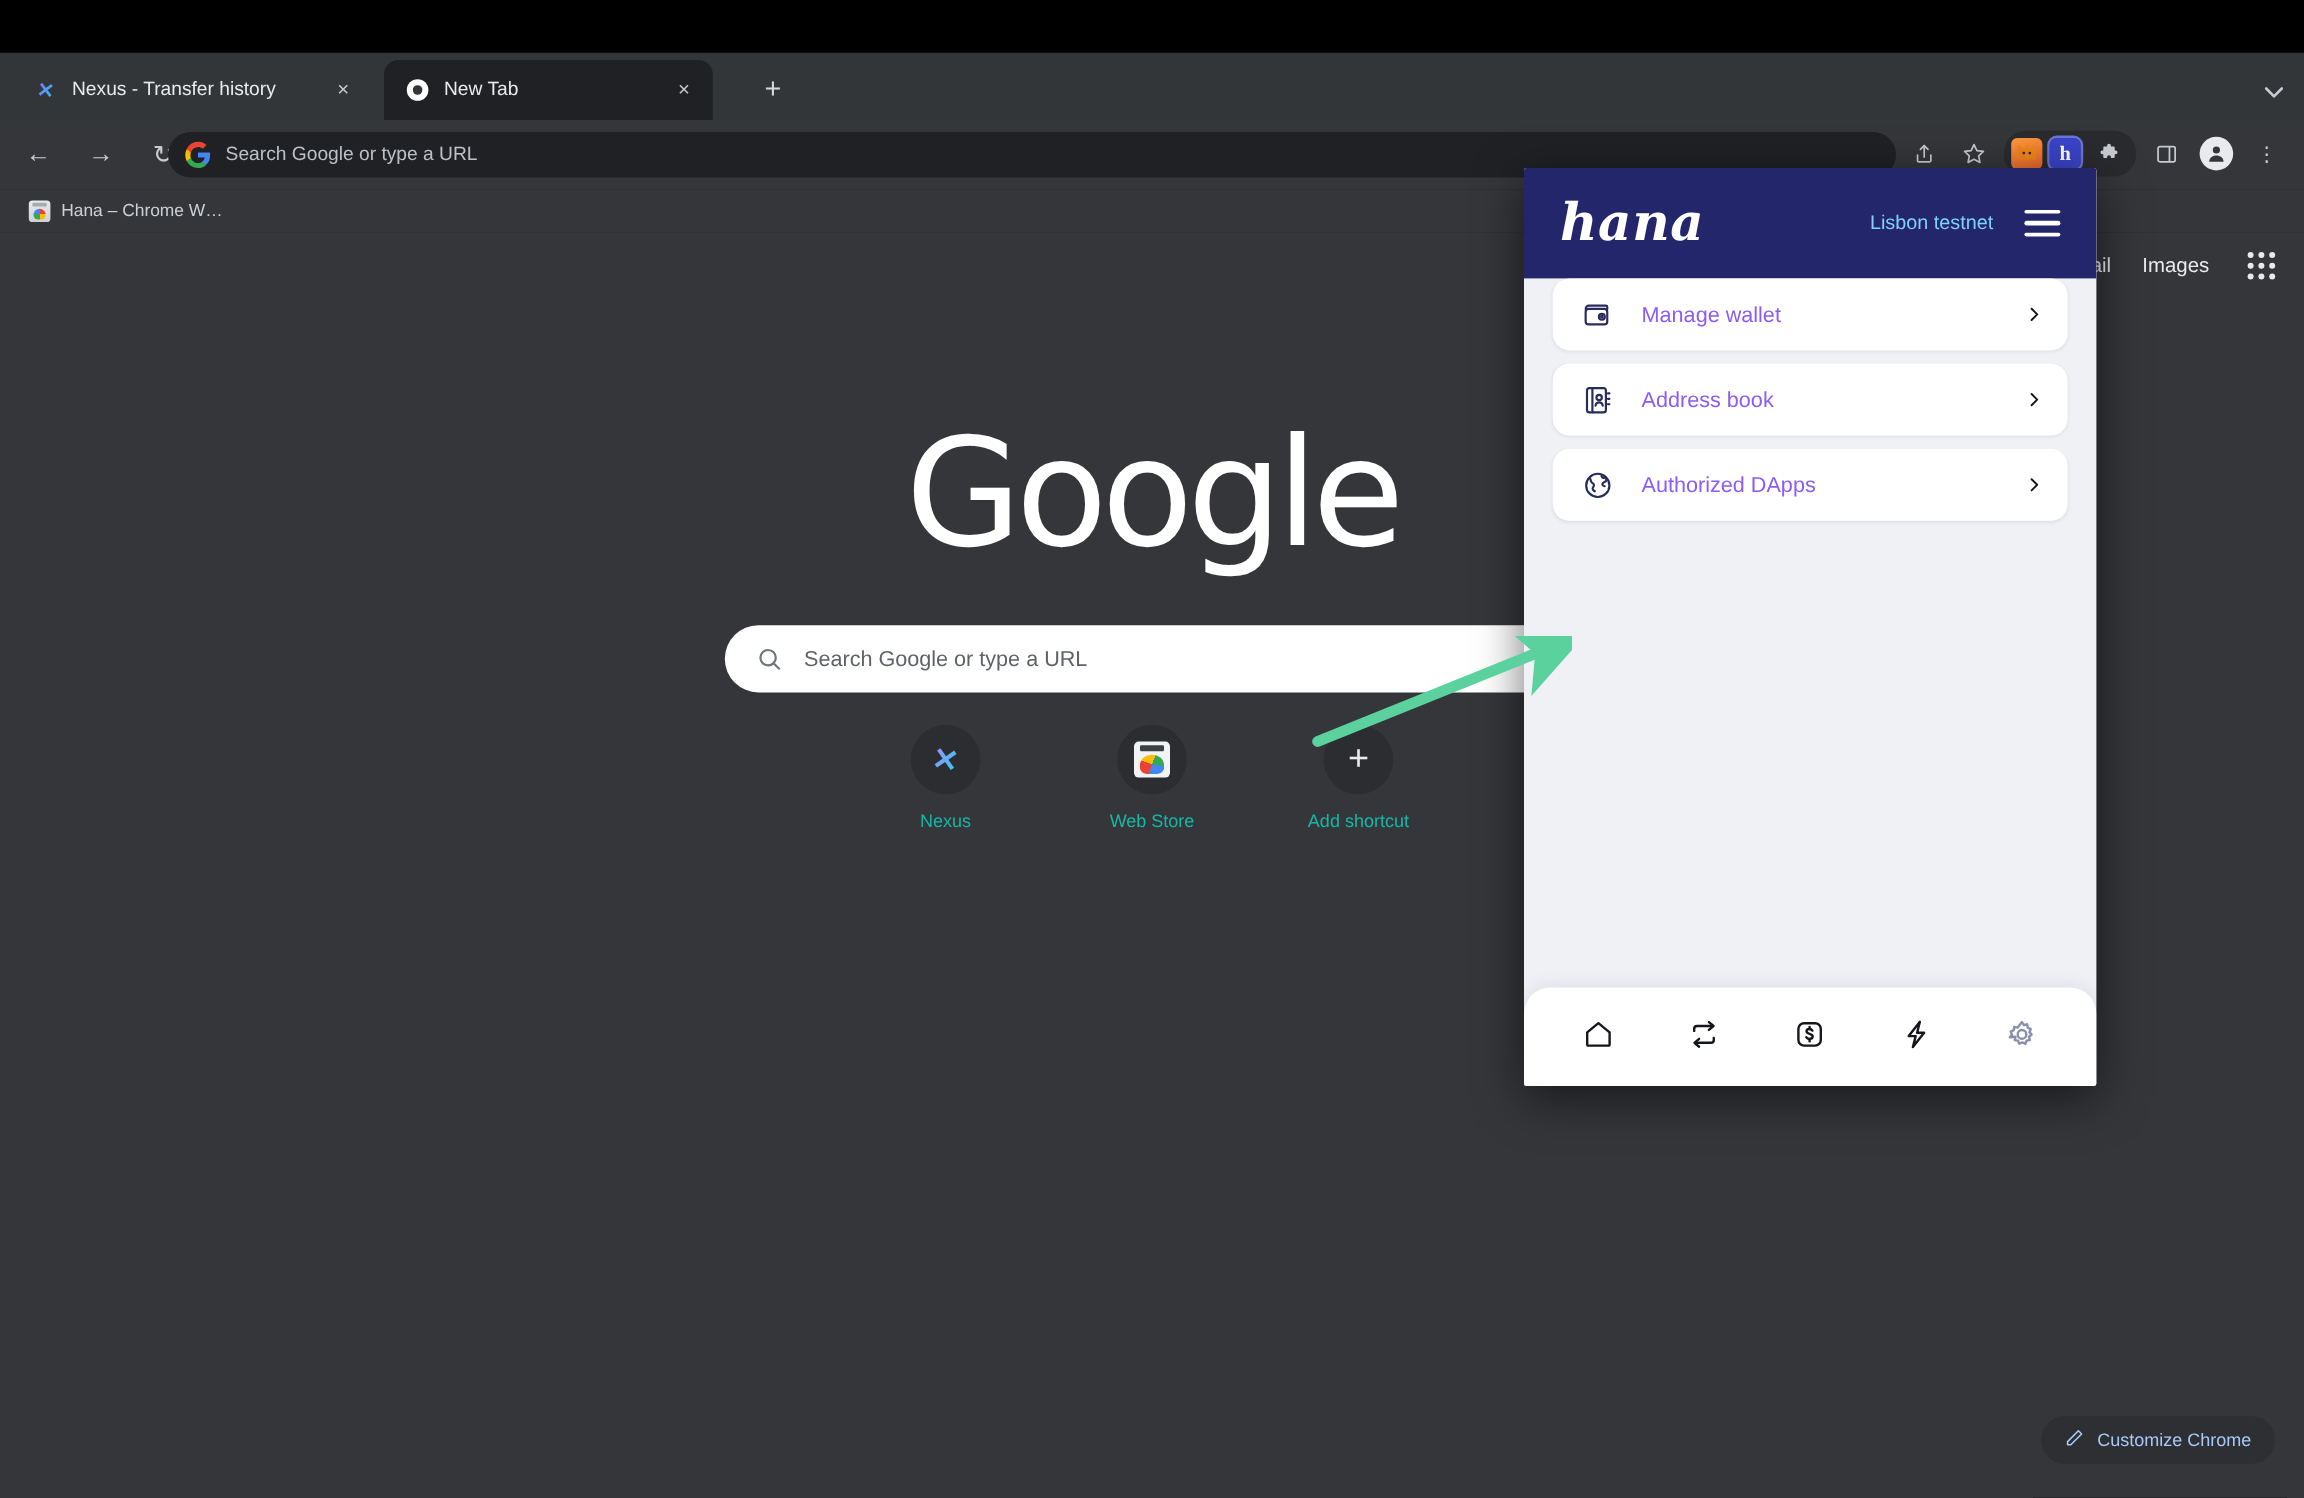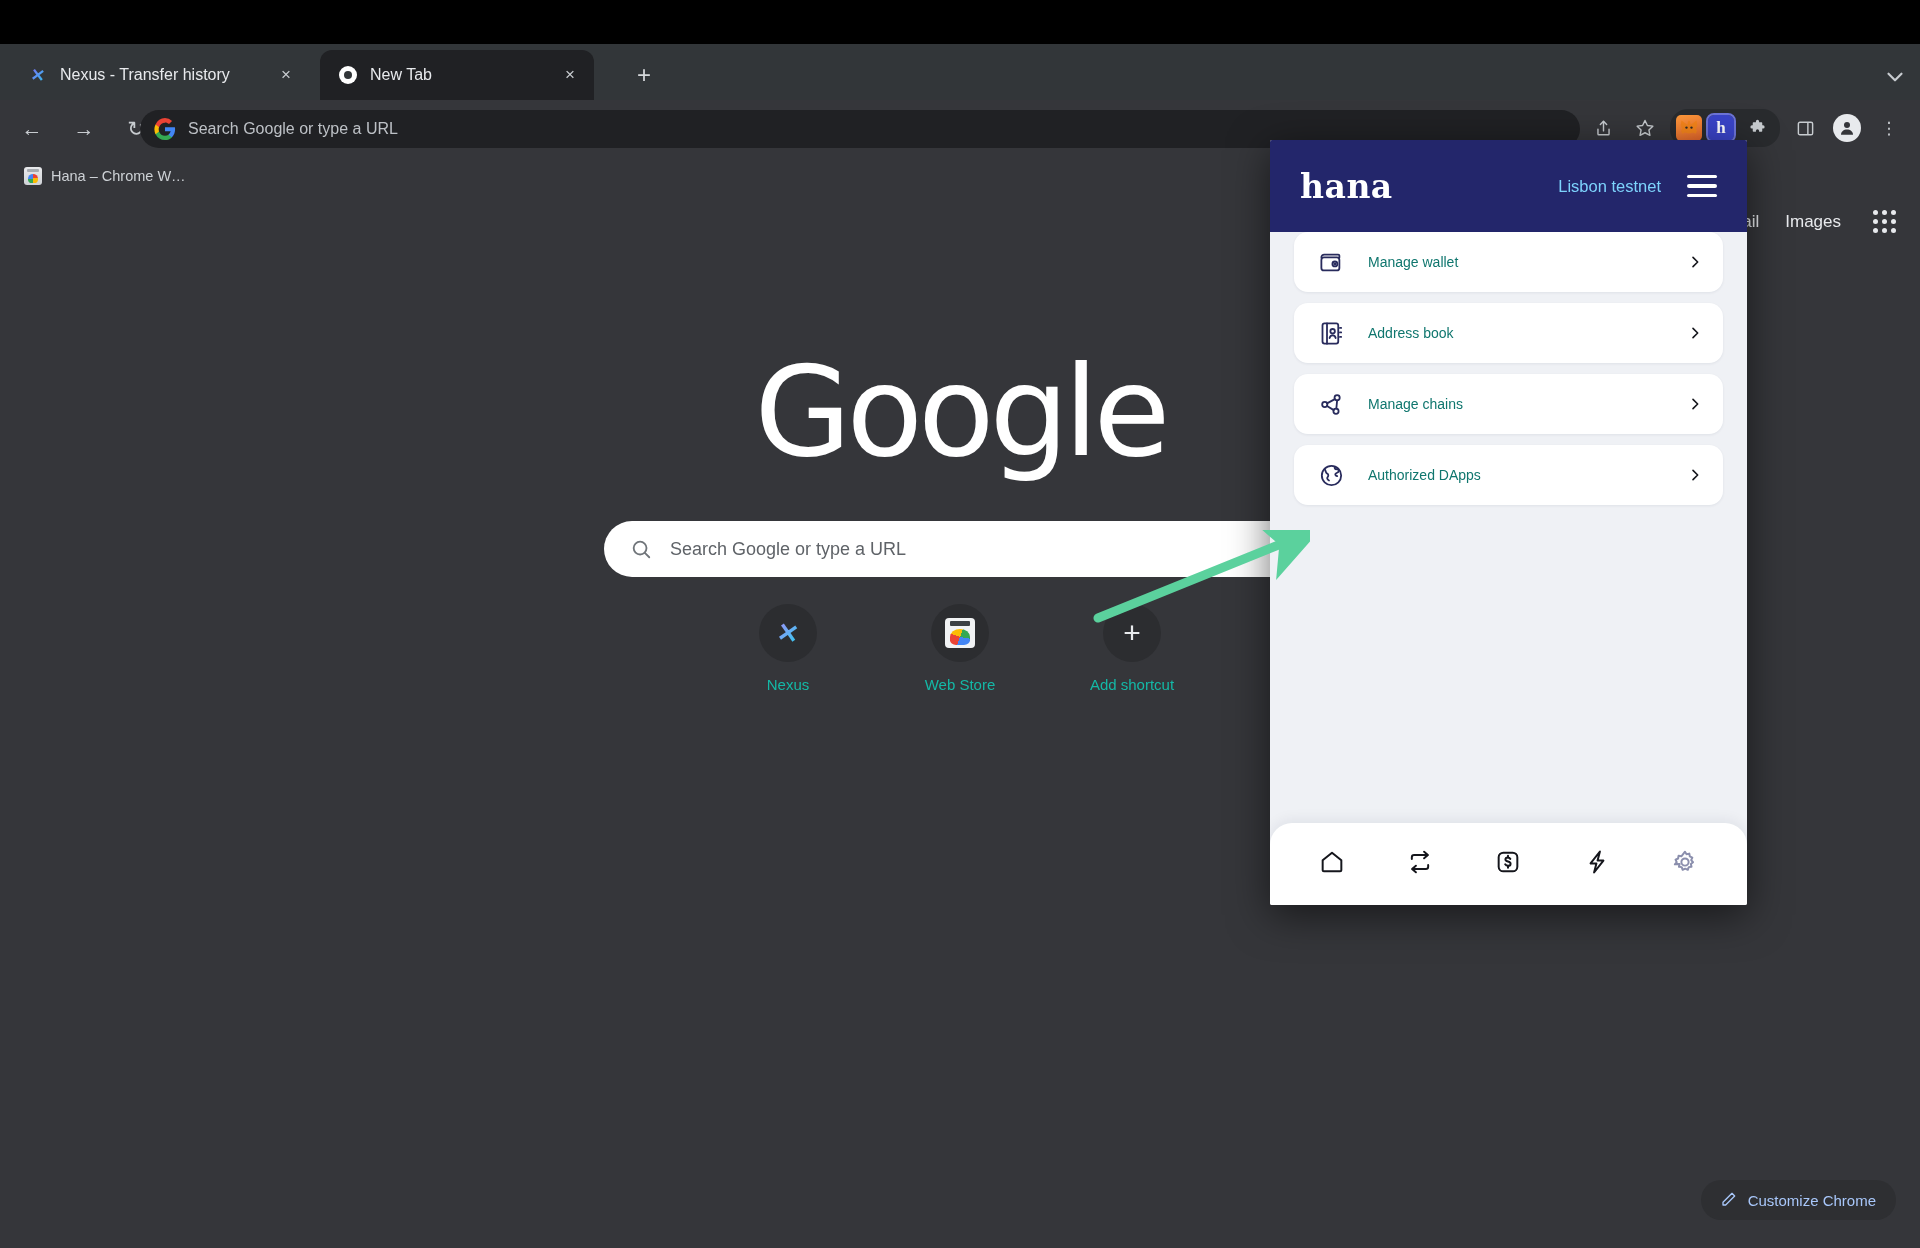--- a/index.html
+++ b/index.html
@@ -255,22 +255,23 @@
     box-shadow: 0 10px 40px rgba(0,0,0,.55);
     overflow: hidden;
   }
   .popup-header {
     height: 92px; background: #23266b;
     display: flex; align-items: center;
     padding: 0 30px;
   }
   .hana-logo {
     font-family: "DejaVu Serif", serif;
-    font-size: 33px; font-weight: 700; color: #ffffff;
+    font-size: 43px; font-weight: 700; color: #ffffff;
     letter-spacing: .5px;
+    font-style: italic;
   }
   .hdr-spacer { flex: 1; }
   .network-label { color: #7dd3fc; font-size: 16.5px; margin-right: 26px; }
   .hamburger { width: 30px; height: 22px; display: flex; flex-direction: column; justify-content: space-between; }
   .hamburger i { display: block; height: 3.2px; background: #fff; border-radius: 2px; }
 
   .popup-body { padding: 0 24px; position: relative; height: 673px; }
   .settings-title {
     font-size: 25px; font-weight: 700; color: #15161c;
     padding: 32px 0 22px 10px;
@@ -282,21 +283,21 @@
     border-radius: 14px;
     display: flex; align-items: center;
     padding: 0 20px 0 22px;
     box-shadow: 0 1px 3px rgba(20,25,60,.07);
   }
   .menu-icon {
     width: 30px; height: 30px; flex: none; margin-right: 22px;
     color: #282b5c;
     display: flex; align-items: center; justify-content: center;
   }
-  .menu-label { flex: 1; font-size: 14px; color: #0f766e; }
+  .menu-label { flex: 1; font-size: 18px; color: #8b5cf6; }
   .chev { color: #15161c; width: 16px; height: 16px; flex: none; }
 
   .bottom-nav {
     position: absolute; left: 0; bottom: 0;
     width: 477px; height: 82px;
     background: #ffffff;
     border-radius: 22px 22px 0 0;
     display: flex; align-items: center; justify-content: space-around;
     padding: 0 18px;
     box-shadow: 0 -3px 14px rgba(20,25,60,.07);
@@ -530,38 +531,20 @@
           </span>
           <span class="menu-label">Address book</span>
           <span class="chev">
             <svg viewBox="0 0 24 24" fill="none" stroke="currentColor" stroke-width="2.4" stroke-linecap="round" stroke-linejoin="round" width="16" height="16">
                 <polyline points="9 5 16 12 9 19"></polyline>
               </svg>
           </span>
         </div>
 
 
-        <div class="menu-card">
-          <span class="menu-icon">
-            <svg viewBox="0 0 24 24" fill="none" stroke="currentColor" stroke-width="1.6" stroke-linecap="round" stroke-linejoin="round" width="27" height="27">
-              <circle cx="17" cy="6" r="2.3"></circle>
-                <circle cx="6" cy="12" r="2.3"></circle>
-                <circle cx="16" cy="18" r="2.3"></circle>
-              <line x1="8" y1="11" x2="15" y2="7.2"></line>
-                <line x1="8" y1="13.3" x2="14" y2="17"></line>
-                <line x1="17" y1="8.3" x2="16.3" y2="15.7"></line>
-            </svg>
-          </span>
-          <span class="menu-label">Manage chains</span>
-          <span class="chev">
-            <svg viewBox="0 0 24 24" fill="none" stroke="currentColor" stroke-width="2.4" stroke-linecap="round" stroke-linejoin="round" width="16" height="16">
-                <polyline points="9 5 16 12 9 19"></polyline>
-              </svg>
-          </span>
-        </div>
 
         <div class="menu-card">
           <span class="menu-icon">
             <svg viewBox="0 0 24 24" fill="none" stroke="currentColor" stroke-width="1.6" stroke-linecap="round" stroke-linejoin="round" width="27" height="27">
               <circle cx="12" cy="12" r="8.6"></circle>
               <path d="M6 6.5c1.2 1.6.6 3.3 2.2 3.9 1.5.6 1 2.4.2 3.2-.8.8.4 2.3 1.4 2.8"></path>
               <path d="M15 4.4c-.7 1.4.6 2.2 1.6 2 1-.2 2 .8 1.7 2-.3 1.2-2.2 1-2.8 2.2-.5 1 .6 1.9 1.6 2"></path>
             </svg>
           </span>
           <span class="menu-label">Authorized DApps</span>

